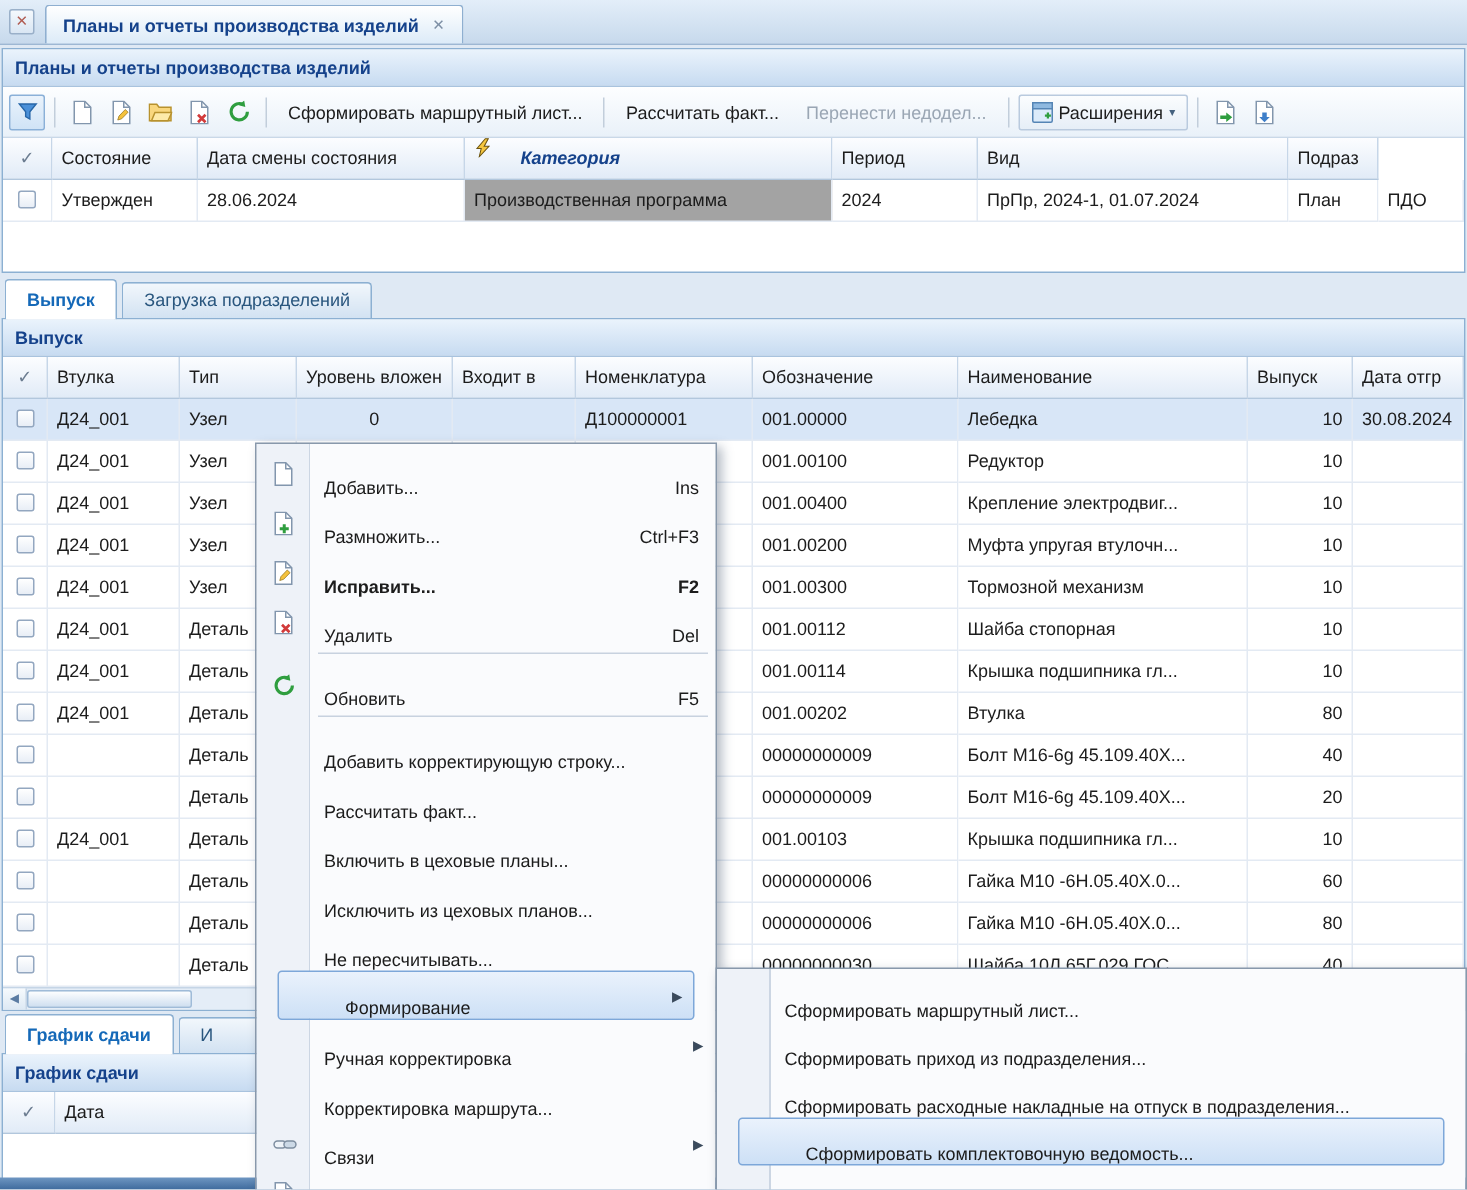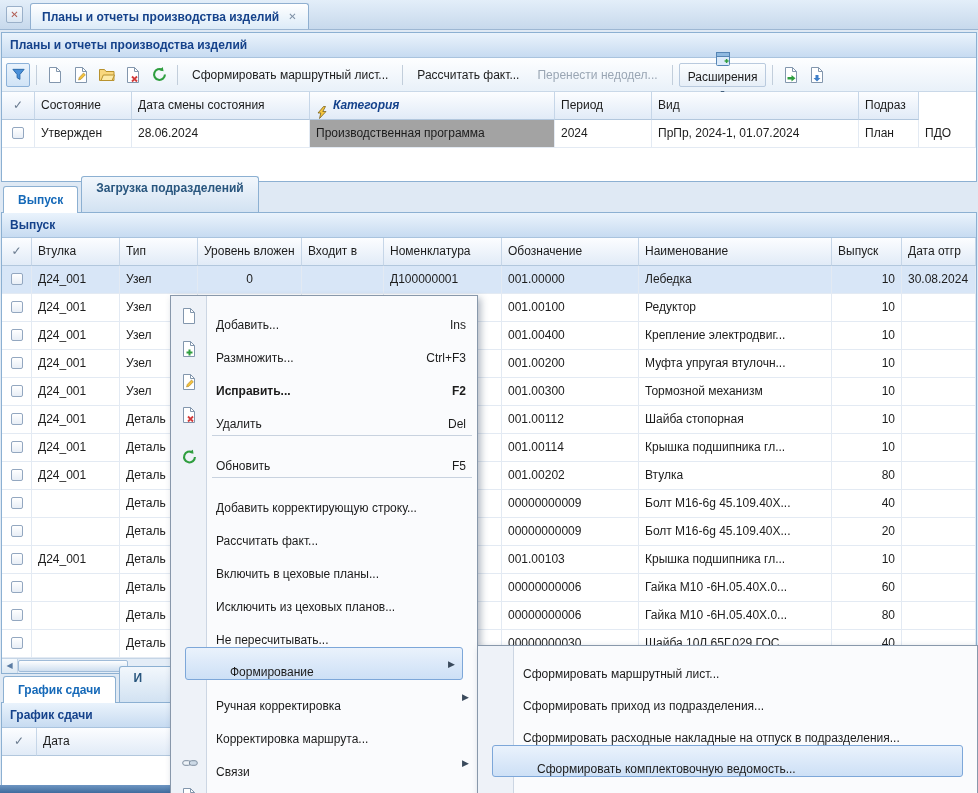--- a/index.html
+++ b/index.html
@@ -48,55 +48,55 @@
   }
 
   
   .toolbar {
     height: 34px; display: flex; align-items: center; padding: 0 4px; gap: 2px;
     background: linear-gradient(#fdfeff, #e9f1f9);
     border-bottom: 1px solid #c9d8e8; white-space: nowrap;
   }
   .tbtn { height: 24px; min-width: 24px; display: inline-flex; align-items: center; justify-content: center; gap: 4px; padding: 0 2px; border: 1px solid transparent; border-radius: 2px; }
   .tbtn.boxed { border: 1px solid #8ab0d8; background: linear-gradient(#eaf3fc, #d0e3f6); }
-  .tbtn.ext { border: 1px solid #b9cade; background: linear-gradient(#fbfdfe, #e6eef7); padding: 0 8px; flex-direction: column; }
+  .tbtn.ext { border: 1px solid #b9cade; background: linear-gradient(#fbfdfe, #e6eef7); padding: 0 8px; }
   .tsep { width: 1px; height: 20px; background: #c2cedb; margin: 0 4px; flex: 0 0 1px; }
   .ttext { padding: 0 8px; }
   .ttext.disabled { color: #9aa6b4; }
   .caret { font-size: 8px; color: #44617f; }
   .icon { display: inline-block; line-height: 0; }
 
   
   .ghead, .grow { display: grid; }
   .top-grid .ghead, .top-grid .grow { grid-template-columns: 33px 97px 178px 245px 97px 207px 60px minmax(0,1fr); }
   .mid-grid .ghead, .mid-grid .grow { grid-template-columns: 30px 88px 78px 104px 82px 118px 137px 193px 70px minmax(0,1fr); }
   .bot-grid .ghead { grid-template-columns: 35px 135px minmax(0,1fr); }
   .hc {
     height: 28px; line-height: 27px; padding: 0 6px; white-space: nowrap; overflow: hidden;
     background: linear-gradient(#fcfdff, #e1ebf7);
     border-right: 1px solid #c6d6e8; border-bottom: 1px solid #b2c7dd;
   }
-  .hc.cat { font-style: italic; font-weight: bold; color: #15428b; display: flex; align-items: flex-end; gap: 5px; }
+  .hc.cat { font-style: italic; font-weight: bold; color: #15428b; display: flex; align-items: flex-start; gap: 19px; }
   .gc {
     height: 28px; line-height: 27px; padding: 0 6px; white-space: nowrap; overflow: hidden;
     border-right: 1px solid #e3eaf3; border-bottom: 1px solid #e3eaf3; background: #fff;
   }
   .center { text-align: center; }
   .right { text-align: right; }
   .chk-col { text-align: center; padding: 0; color: #6b7c90; }
   .checkbox { display: inline-block; width: 12px; height: 12px; margin-top: 7px; border: 1px solid #93a7c0; border-radius: 2px; background: linear-gradient(#ffffff, #e8eef6); }
   .gc.selcell { background: #a3a3a3; }
   .grow.sel > .gc { background: #d8e6f7; }
 
   
   .tabs-row { height: 28px; flex: 0 0 28px; display: flex; align-items: flex-end; padding: 0 3px; gap: 3px; }
   .tab {
-    height: 36px; line-height: 23px; padding: 0 14px; position: relative;
+    height: 24px; line-height: 23px; padding: 0 14px; position: relative;
     border: 1px solid #8cb0d2; border-bottom: none; border-radius: 3px 3px 0 0;
-    background: linear-gradient(#f2f7fc, #d2e2f2); color: #29567e; font-weight: bold;
+    background: linear-gradient(#f2f7fc, #d2e2f2); color: #29567e;
   }
   .tab.active { height: 27px; line-height: 26px; margin-bottom: -1px; z-index: 2; background: #fff; color: #1569b8; font-weight: bold; }
   .tab.cut { padding-right: 50px; }
 
   
   .hscroll { height: 15px; display: flex; background: #e4edf7; border-top: 1px solid #c5d5e6; }
   .hscroll .arr { width: 16px; font-size: 8px; line-height: 14px; text-align: center; color: #5b7ca3; background: linear-gradient(#f6fafd, #dde9f4); border-right: 1px solid #c5d5e6; }
   .hscroll .arr.r { margin-left: auto; border-left: 1px solid #c5d5e6; border-right: none; }
   .hscroll .thumb { width: 110px; margin: 1px 0; border: 1px solid #9fbbd8; border-radius: 2px; background: linear-gradient(#fdfeff, #cfdff0); }
 

